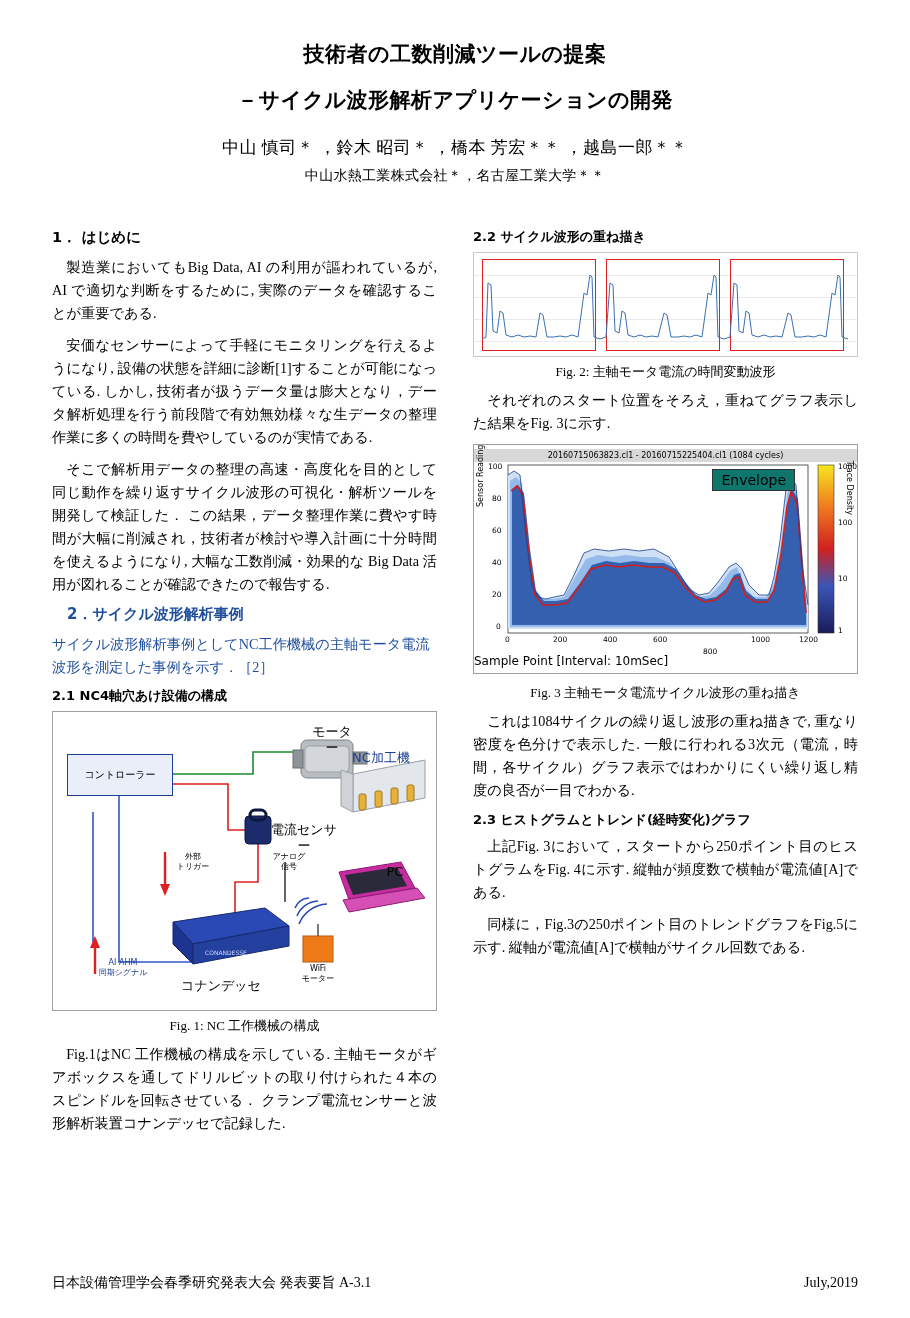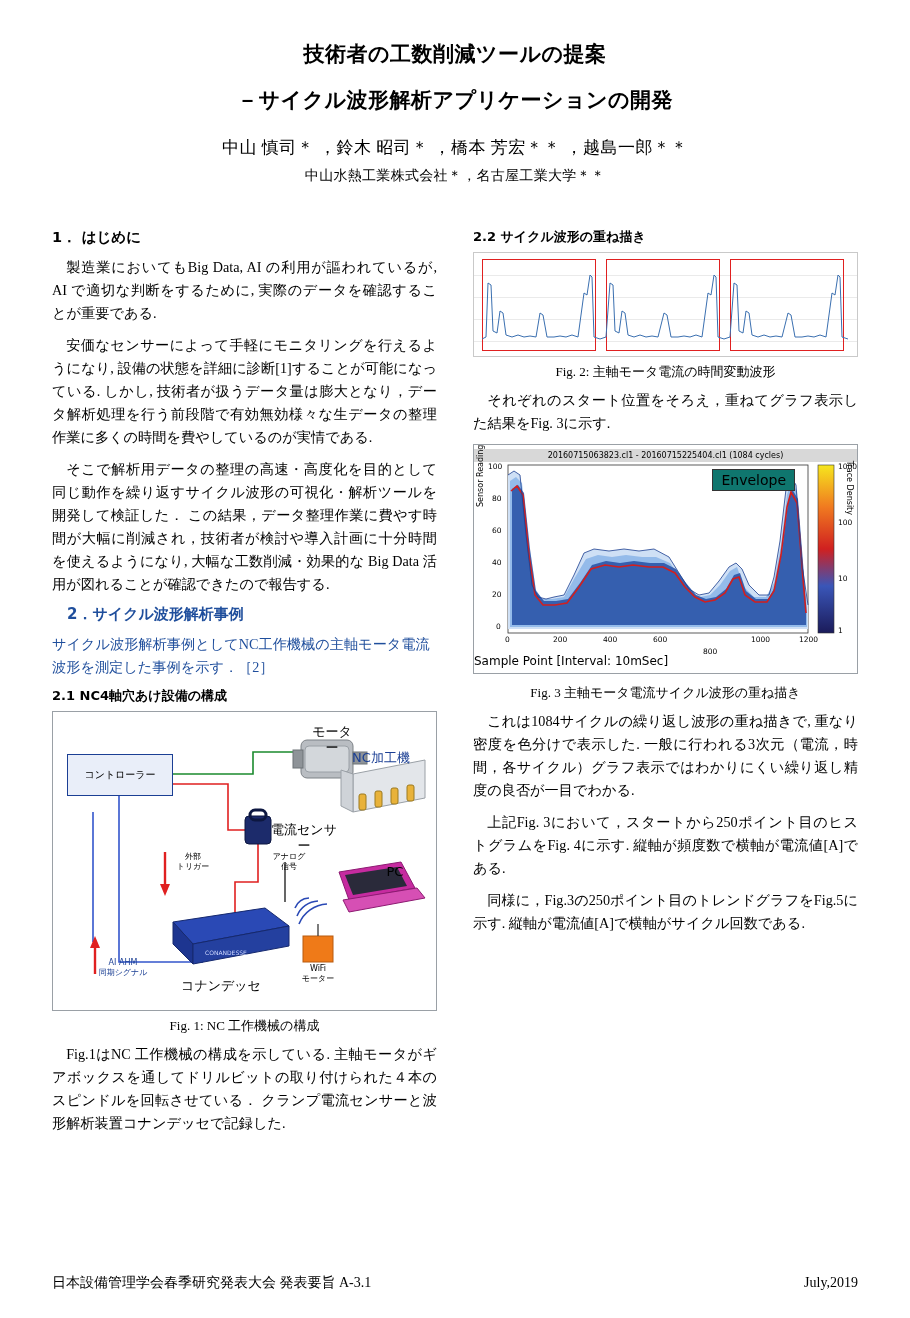--- a/index.html
+++ b/index.html
@@ -449,20 +449,21 @@
               245,136 255,122 262,118 268,124 275,140 285,150 295,150 300,132 306,96 312,44
               316,30 322,40 328,120 334,160"></polyline>
 
             <rect x="344" y="20" width="16" height="168" fill="url(#cb)" stroke="#333" stroke-width="0.6"></rect>
           </svg>
         </div>
         <div class="caption" style="margin-top:10px">Fig. 3   主軸モータ電流サイクル波形の重ね描き</div>
       </div>
 
       <p class="body indent">これは1084サイクルの繰り返し波形の重ね描きで, 重なり密度を色分けで表示した. 一般に行われる3次元（電流，時間，各サイクル）グラフ表示ではわかりにくい繰り返し精度の良否が一目でわかる.</p>
+      <h3 class="subsec">2.3  ヒストグラムとトレンド(経時変化)グラフ</h3>
       <p class="body indent">上記Fig. 3において，スタートから250ポイント目のヒストグラムをFig. 4に示す. 縦軸が頻度数で横軸が電流値[A]である.</p>
       <p class="body indent">同様に，Fig.3の250ポイント目のトレンドグラフをFig.5に示す. 縦軸が電流値[A]で横軸がサイクル回数である.</p>
     </div>
   </div>
 
   <div class="footer">
     <div>日本設備管理学会春季研究発表大会  発表要旨 A-3.1</div>
     <div>July,2019</div>
   </div>
 </div>

